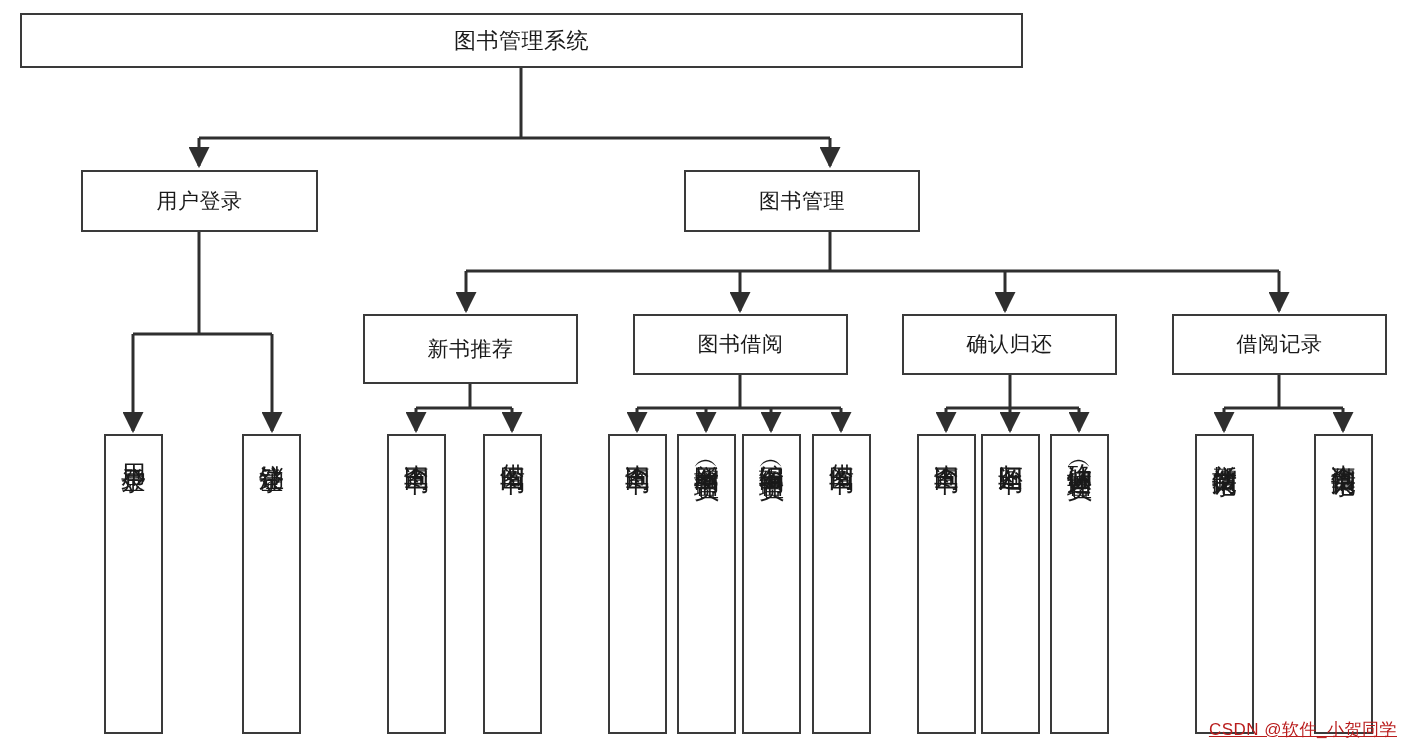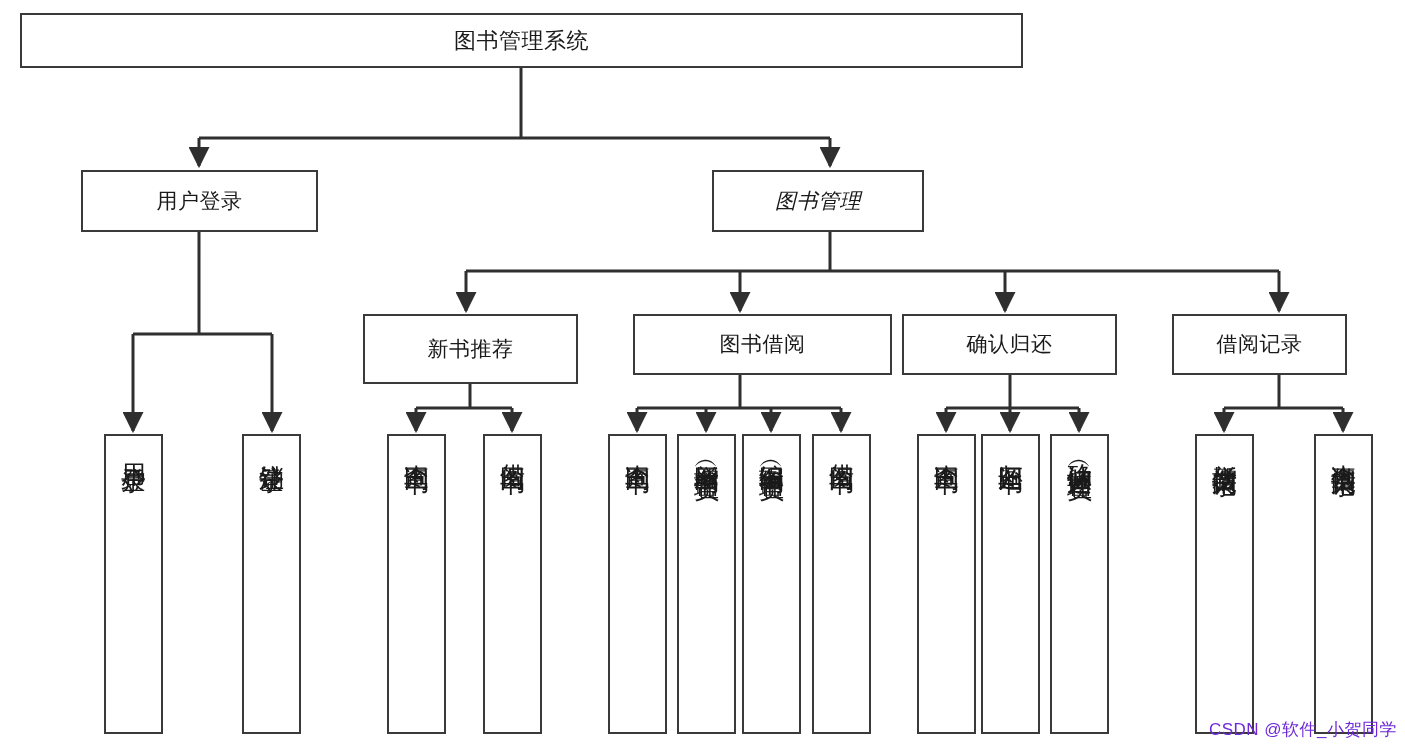--- a/index.html
+++ b/index.html
@@ -59,24 +59,25 @@
     text-orientation: upright;
     font-size: 25px;
     letter-spacing: 2px;
     white-space: nowrap;
   }
   .watermark {
     position: absolute;
     right: 8px;
     bottom: 6px;
     font-size: 17px;
-    color: #6d28d9;
+    color: #b91c1c;
     letter-spacing: 0.5px;
     z-index: 3;
     white-space: nowrap;
+    text-decoration: underline;
   }
 </style>
 </head>
 <body>
 
 <div id="canvas">
 
   <svg class="wires" viewBox="0 0 1405 747" xmlns="http://www.w3.org/2000/svg">
     <defs>
       <marker id="arrow" viewBox="0 0 10 10" refX="9" refY="5" markerWidth="7" markerHeight="7" orient="auto-start-reverse">
@@ -127,34 +128,34 @@
     </g>
   </svg>
 
   <div class="node h root" style="left:20px; top:13px; width:1003px; height:55px;">
     <span class="lbl">图书管理系统</span>
   </div>
 
   <div class="node h" style="left:81px; top:170px; width:237px; height:62px;">
     <span class="lbl">用户登录</span>
   </div>
-  <div class="node h" style="left:712px; top:170px; width:212px; height:62px;font-style:italic;">
+  <div class="node h" style="left:684px; top:170px; width:236px; height:62px;">
     <span class="lbl">图书管理</span>
   </div>
 
   <div class="node h" style="left:363px; top:314px; width:215px; height:70px;">
     <span class="lbl">新书推荐</span>
   </div>
-  <div class="node h" style="left:633px; top:314px; width:259px; height:61px;">
+  <div class="node h" style="left:633px; top:314px; width:215px; height:61px;">
     <span class="lbl">图书借阅</span>
   </div>
   <div class="node h" style="left:902px; top:314px; width:215px; height:61px;">
     <span class="lbl">确认归还</span>
   </div>
-  <div class="node h" style="left:1172px; top:314px; width:175px; height:61px;">
+  <div class="node h" style="left:1172px; top:314px; width:215px; height:61px;">
     <span class="lbl">借阅记录</span>
   </div>
 
   <div class="node v" style="left:104px; top:434px; width:59px; height:300px;">
     <span class="lbl">用户登录</span>
   </div>
   <div class="node v" style="left:242px; top:434px; width:59px; height:300px;">
     <span class="lbl">注销登录</span>
   </div>
 

